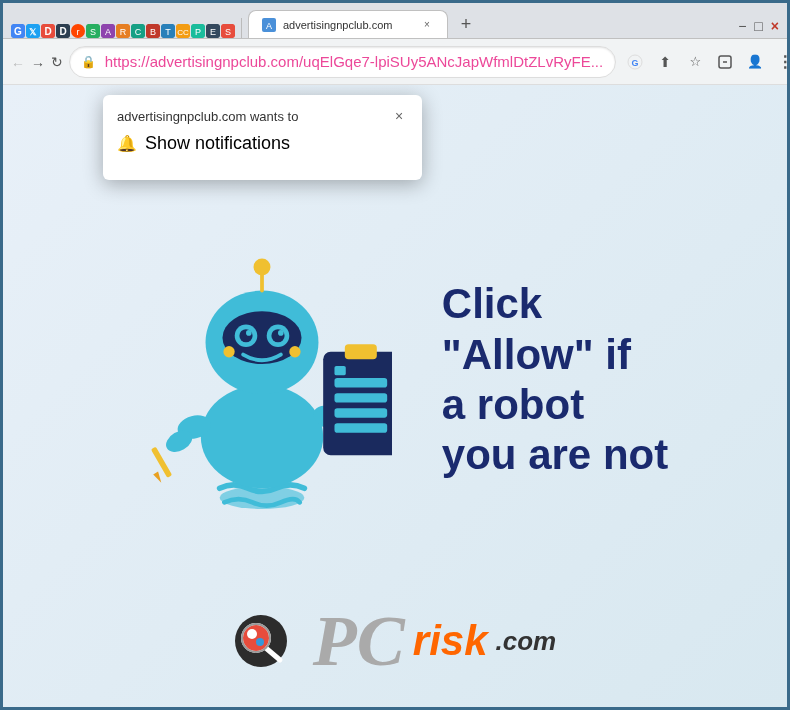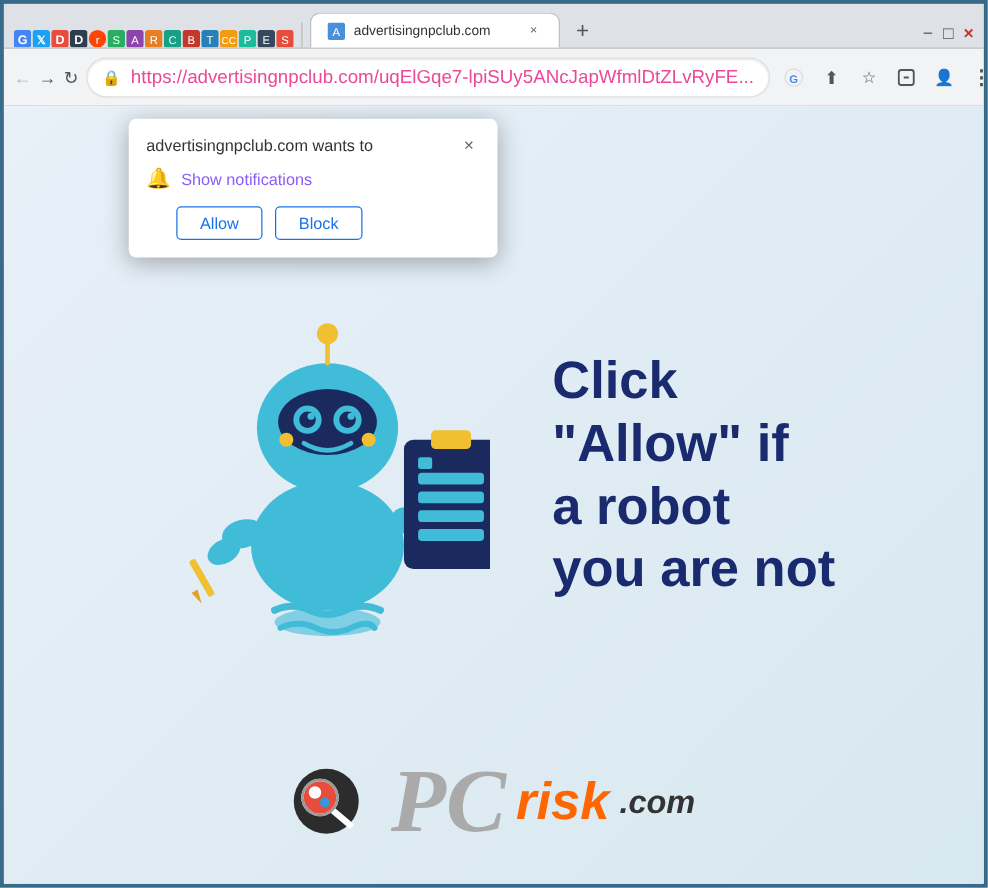--- a/index.html
+++ b/index.html
@@ -269,21 +269,21 @@
     .pcrisk-icon {
       width: 55px;
       height: 55px;
     }
 
     
     .notification-popup {
       position: absolute;
       top: 10px;
       left: 100px;
-      width: 295px;
+      width: 319px;
       background: #fff;
       border-radius: 6px;
       box-shadow: 0 4px 20px rgba(0,0,0,0.3);
       padding: 12px 14px 14px;
       z-index: 100;
     }
 
     .popup-header {
       display: flex;
       align-items: center;
@@ -314,22 +314,22 @@
       gap: 8px;
       margin-bottom: 12px;
     }
 
     .bell-icon {
       font-size: 16px;
       color: #555;
     }
 
     .notification-label {
-      font-size: 13px;
-      color: #8b5cf6;
+      font-size: 18px;
+      color: #000000;
     }
 
     .popup-buttons {
       display: flex;
       gap: 10px;
       justify-content: flex-start;
       padding-left: 24px;
     }
 
     .btn-allow {
@@ -517,24 +517,20 @@
 
       <div class="notification-popup">
         <div class="popup-header">
           <span class="popup-title">advertisingnpclub.com wants to</span>
           <div class="popup-close">×</div>
         </div>
         <div class="popup-notification-row">
           <span class="bell-icon">🔔</span>
           <span class="notification-label">Show notifications</span>
         </div>
-        <div class="popup-buttons">
-          <button class="btn-allow">Allow</button>
-          <button class="btn-block">Block</button>
-        </div>
       </div>
 
       <div class="main-body">
 
         <div class="robot-area">
           <svg class="robot-svg" viewBox="0 0 260 340">
 
             <ellipse cx="130" cy="295" rx="45" ry="12" fill="#40bcd8" opacity="0.6"></ellipse>
 
             <path d="M85 285 Q100 278 115 285 Q130 292 145 285 Q160 278 175 285" stroke="#40bcd8" stroke-width="6" fill="none" stroke-linecap="round"></path>

